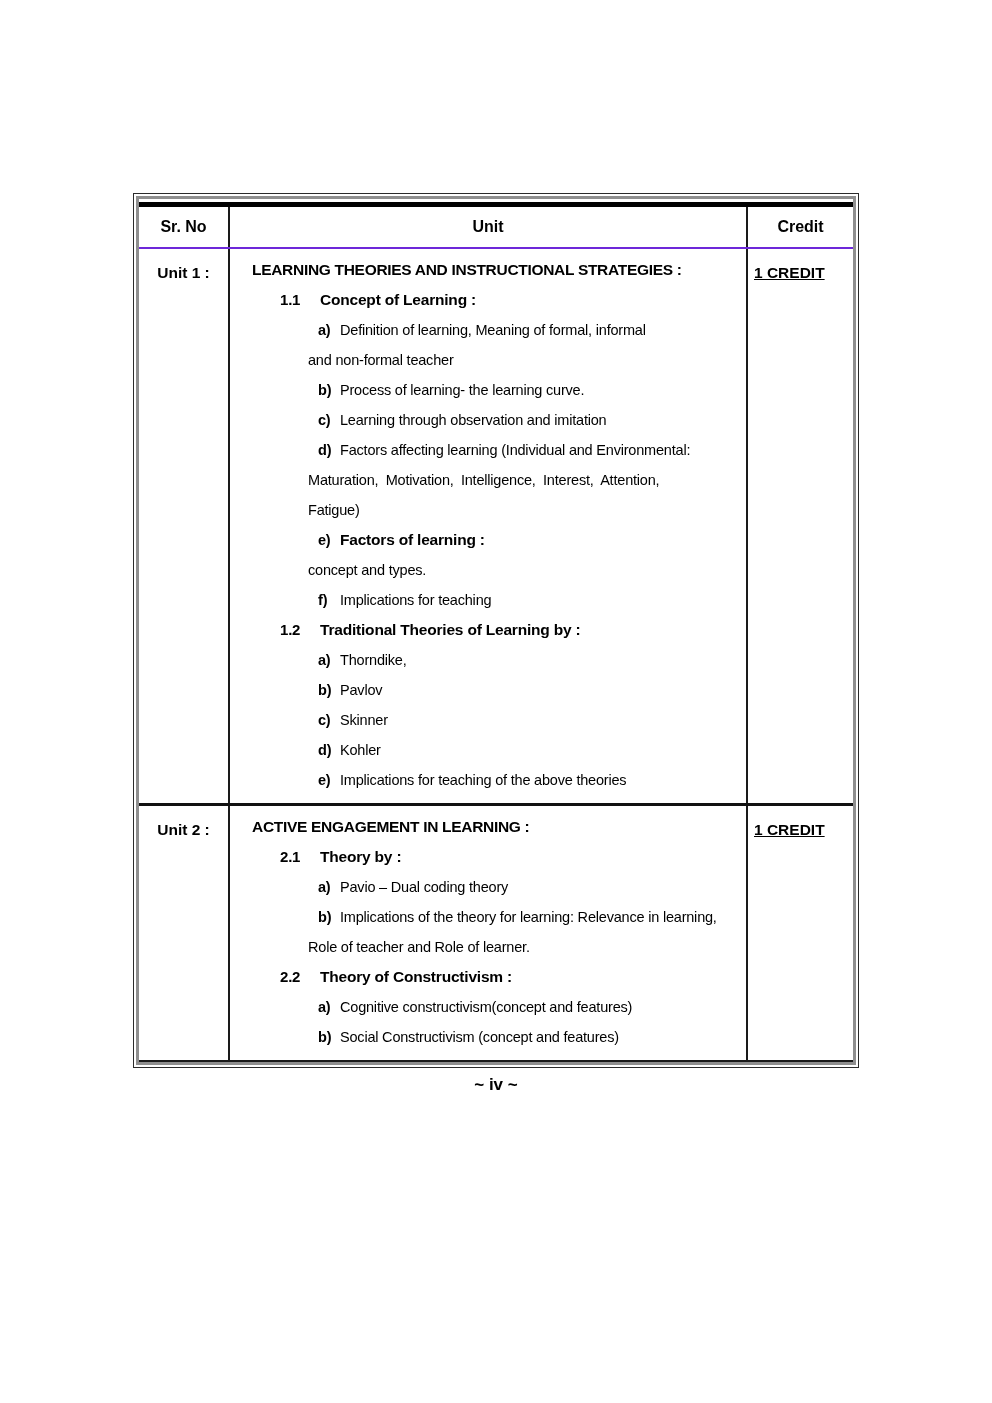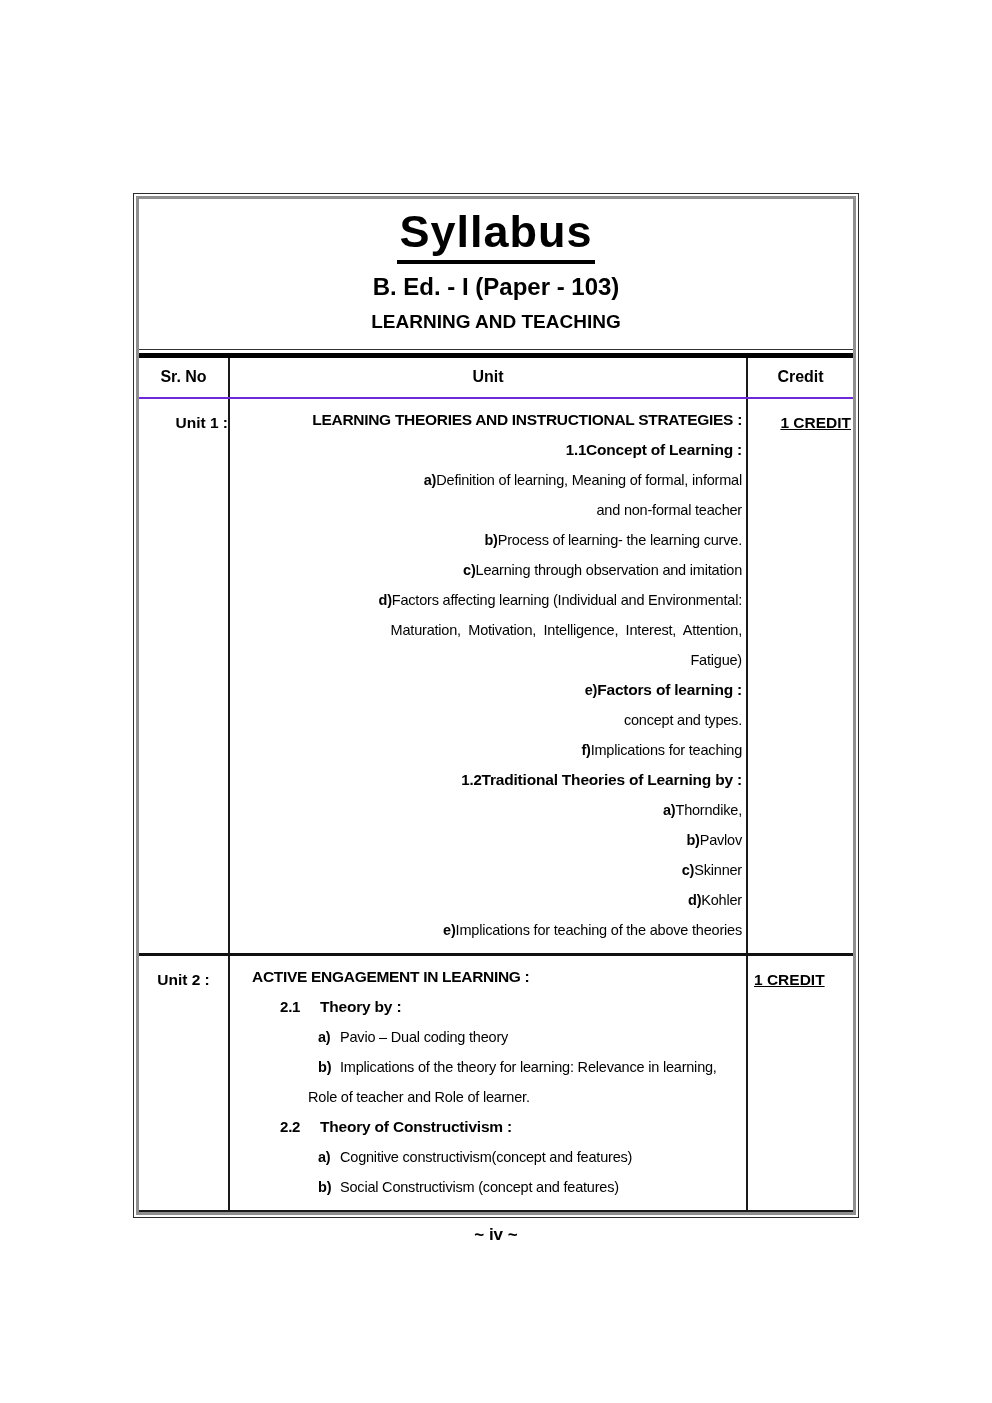--- a/index.html
+++ b/index.html
@@ -65,21 +65,21 @@
     font-weight: bold;
     height: 43px;
     text-align: center;
     vertical-align: middle;
     border-bottom: 2px solid #6d28d9;
   }
   .col-sr-cell   { width: 90px; }
   .col-topic-cell{ border-left: 2px solid #1a1a1a; border-right: 2px solid #1a1a1a; }
   .col-credit-cell { width: 106px; }
   tr.unit-row > td { border-bottom: 2px solid #1a1a1a; }
-  tr.unit-row.sep-thick > td { border-bottom: 3px solid #111111; text-align: right; }
+  tr.unit-row.sep-thick > td { border-bottom: 3px solid #111111; }
   td.sr-cell {
     text-align: center;
     font-weight: bold;
     font-size: 15.5px;
     padding-top: 15px;
   }
   td.credit-cell {
     font-weight: bold;
     font-size: 15.5px;
     padding: 15px 2px 0 6px;
@@ -118,27 +118,20 @@
     margin-top: 7px;
   }
 </style>
 </head>
 <body>
 
 <div class="page-content">
   <div class="frame-outer">
     <div class="frame-inner">
 
-      <div class="header-box">
-        <div>
-          <span class="doc-title">Syllabus</span>
-        </div>
-        <div class="doc-subtitle">B. Ed. - I (Paper - 103)</div>
-        <div class="doc-course">LEARNING AND TEACHING</div>
-      </div>
 
       <table class="syllabus-table">
         <colgroup>
           <col style="width:90px">
           <col>
           <col style="width:106px">
         </colgroup>
         <thead>
           <tr>
             <th class="col-sr-cell">Sr. No</th>

